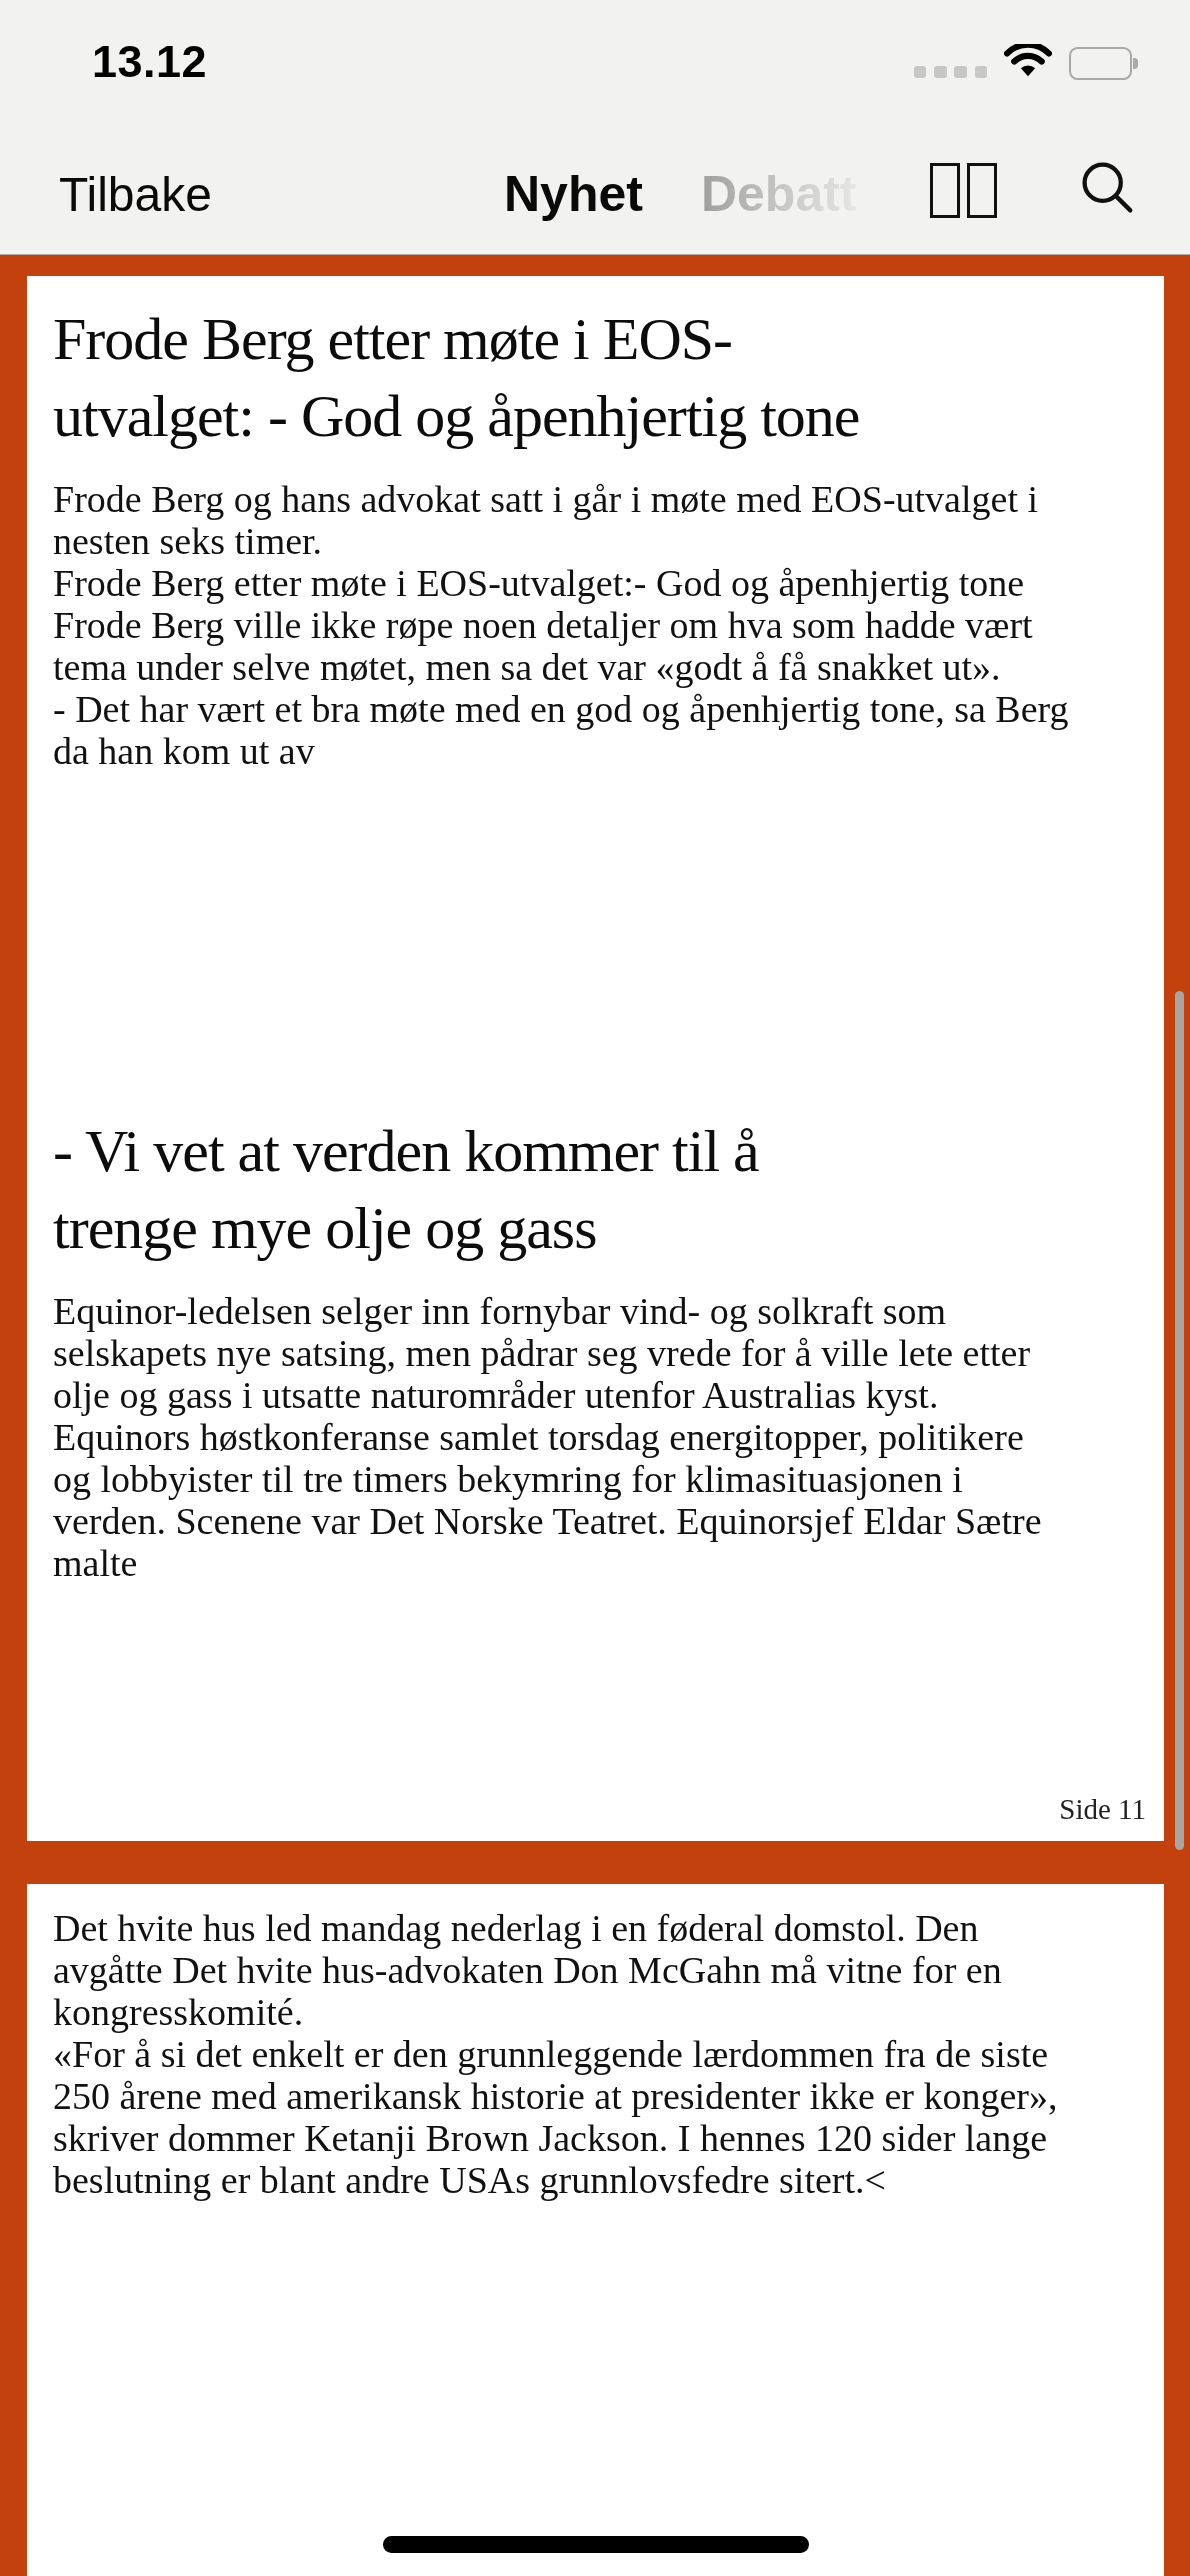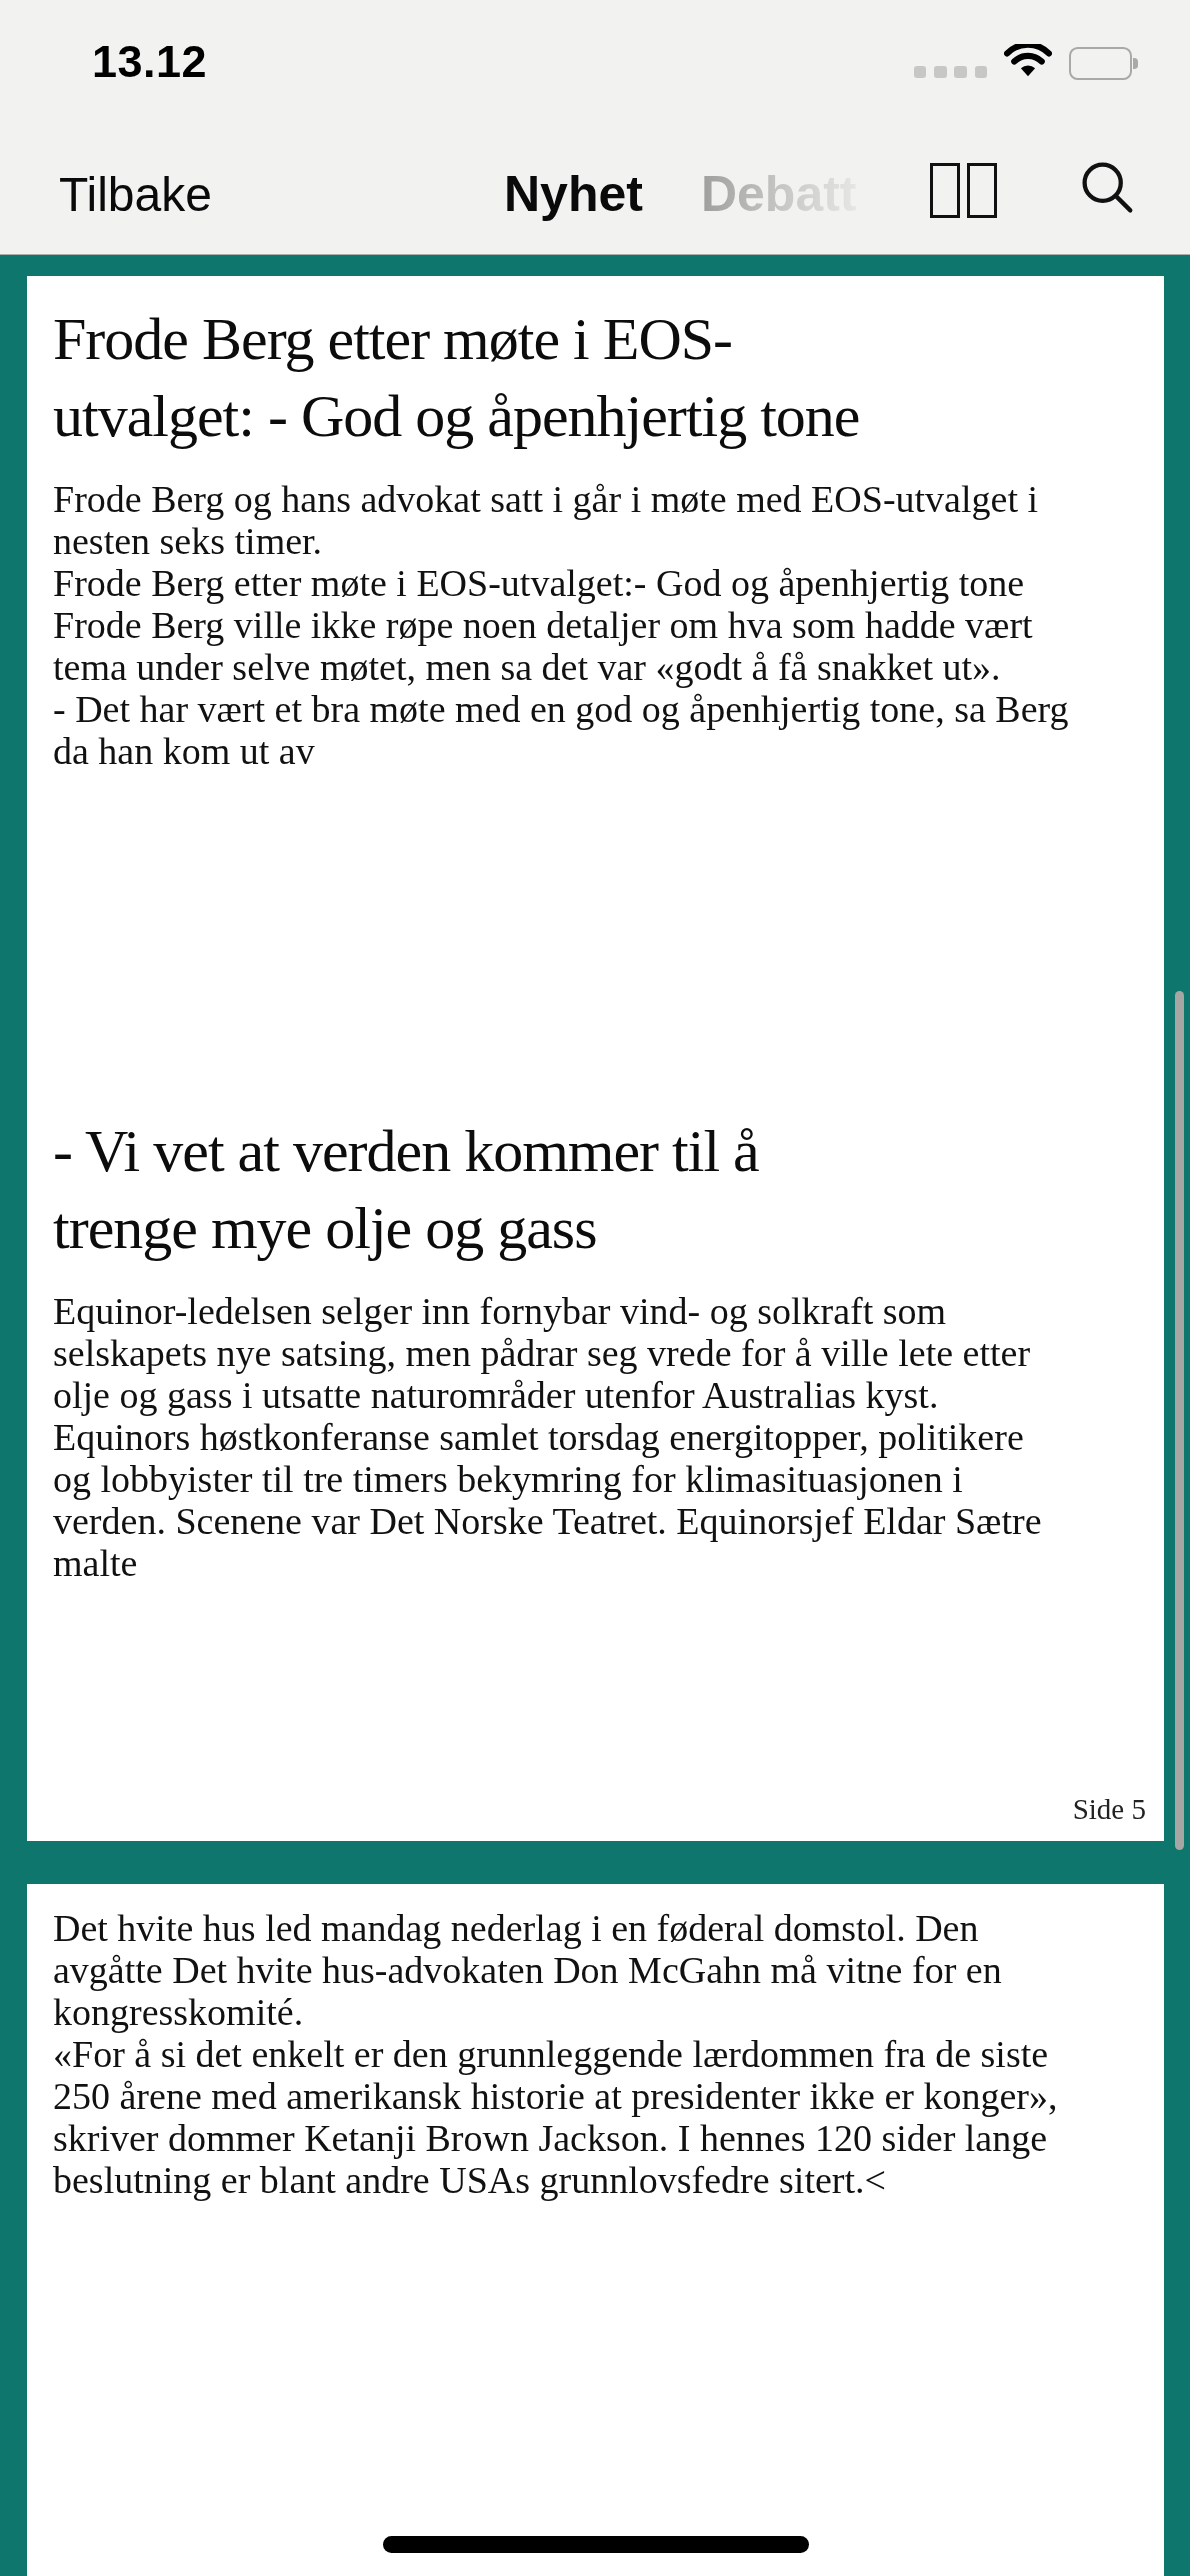--- a/index.html
+++ b/index.html
@@ -1,19 +1,19 @@
 <!DOCTYPE html>
 <html><head>
 <meta charset="utf-8">
 <style>
   * { margin:0; padding:0; box-sizing:border-box; }
   html,body { width:1190px; height:2576px; }
   body { font-family:"Liberation Sans", sans-serif; }
 
-  .screen { position:relative; width:1190px; height:2576px; background:#0f766e; overflow:hidden; }
+  .screen { position:relative; width:1190px; height:2576px; background:#c2410c; overflow:hidden; }
 
   
   .header { position:absolute; top:0; left:0; width:1190px; height:255px;
             background:#f2f2f1; border-bottom:1.9px solid #adadab; z-index:5; }
 
   .time { position:absolute; left:92px; top:36px; font-size:45px; font-weight:700;
           color:#000; letter-spacing:0.5px; }
 
   .status-icons { position:absolute; right:58px; top:42px; display:flex;
                   align-items:flex-end; gap:17px; height:38px; }
@@ -126,21 +126,21 @@
   <div class="card card-2">
     <div class="title">- Vi vet at verden kommer til å
 trenge mye olje og gass</div>
     <div class="body">Equinor-ledelsen selger inn fornybar vind- og solkraft som
 selskapets nye satsing, men pådrar seg vrede for å ville lete etter
 olje og gass i utsatte naturområder utenfor Australias kyst.
 Equinors høstkonferanse samlet torsdag energitopper, politikere
 og lobbyister til tre timers bekymring for klimasituasjonen i
 verden. Scenene var Det Norske Teatret. Equinorsjef Eldar Sætre
 malte</div>
-    <div class="page-label">Side 5</div>
+    <div class="page-label">Side 11</div>
   </div>
 
   <div class="card card-3">
     <div class="body">Det hvite hus led mandag nederlag i en føderal domstol. Den
 avgåtte Det hvite hus-advokaten Don McGahn må vitne for en
 kongresskomité.
 «For å si det enkelt er den grunnleggende lærdommen fra de siste
 250 årene med amerikansk historie at presidenter ikke er konger»,
 skriver dommer Ketanji Brown Jackson. I hennes 120 sider lange
 beslutning er blant andre USAs grunnlovsfedre sitert.&lt;</div>

